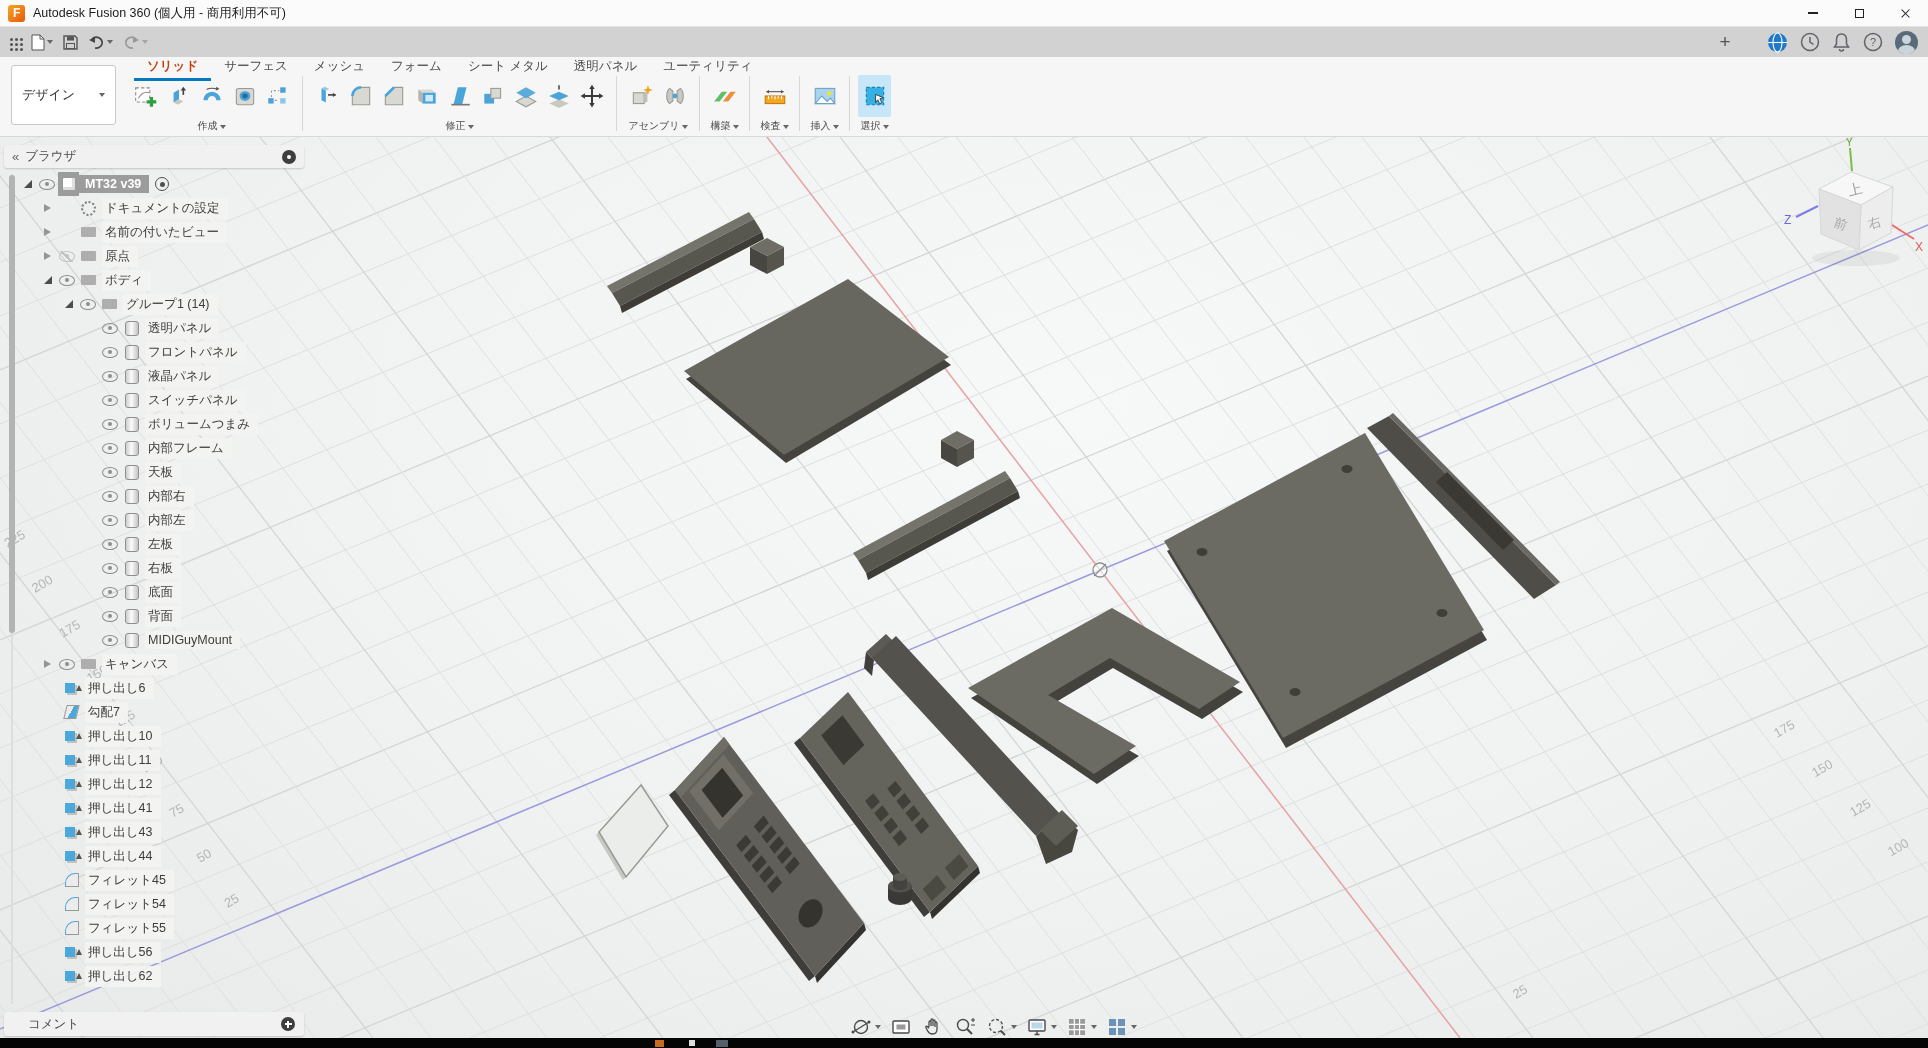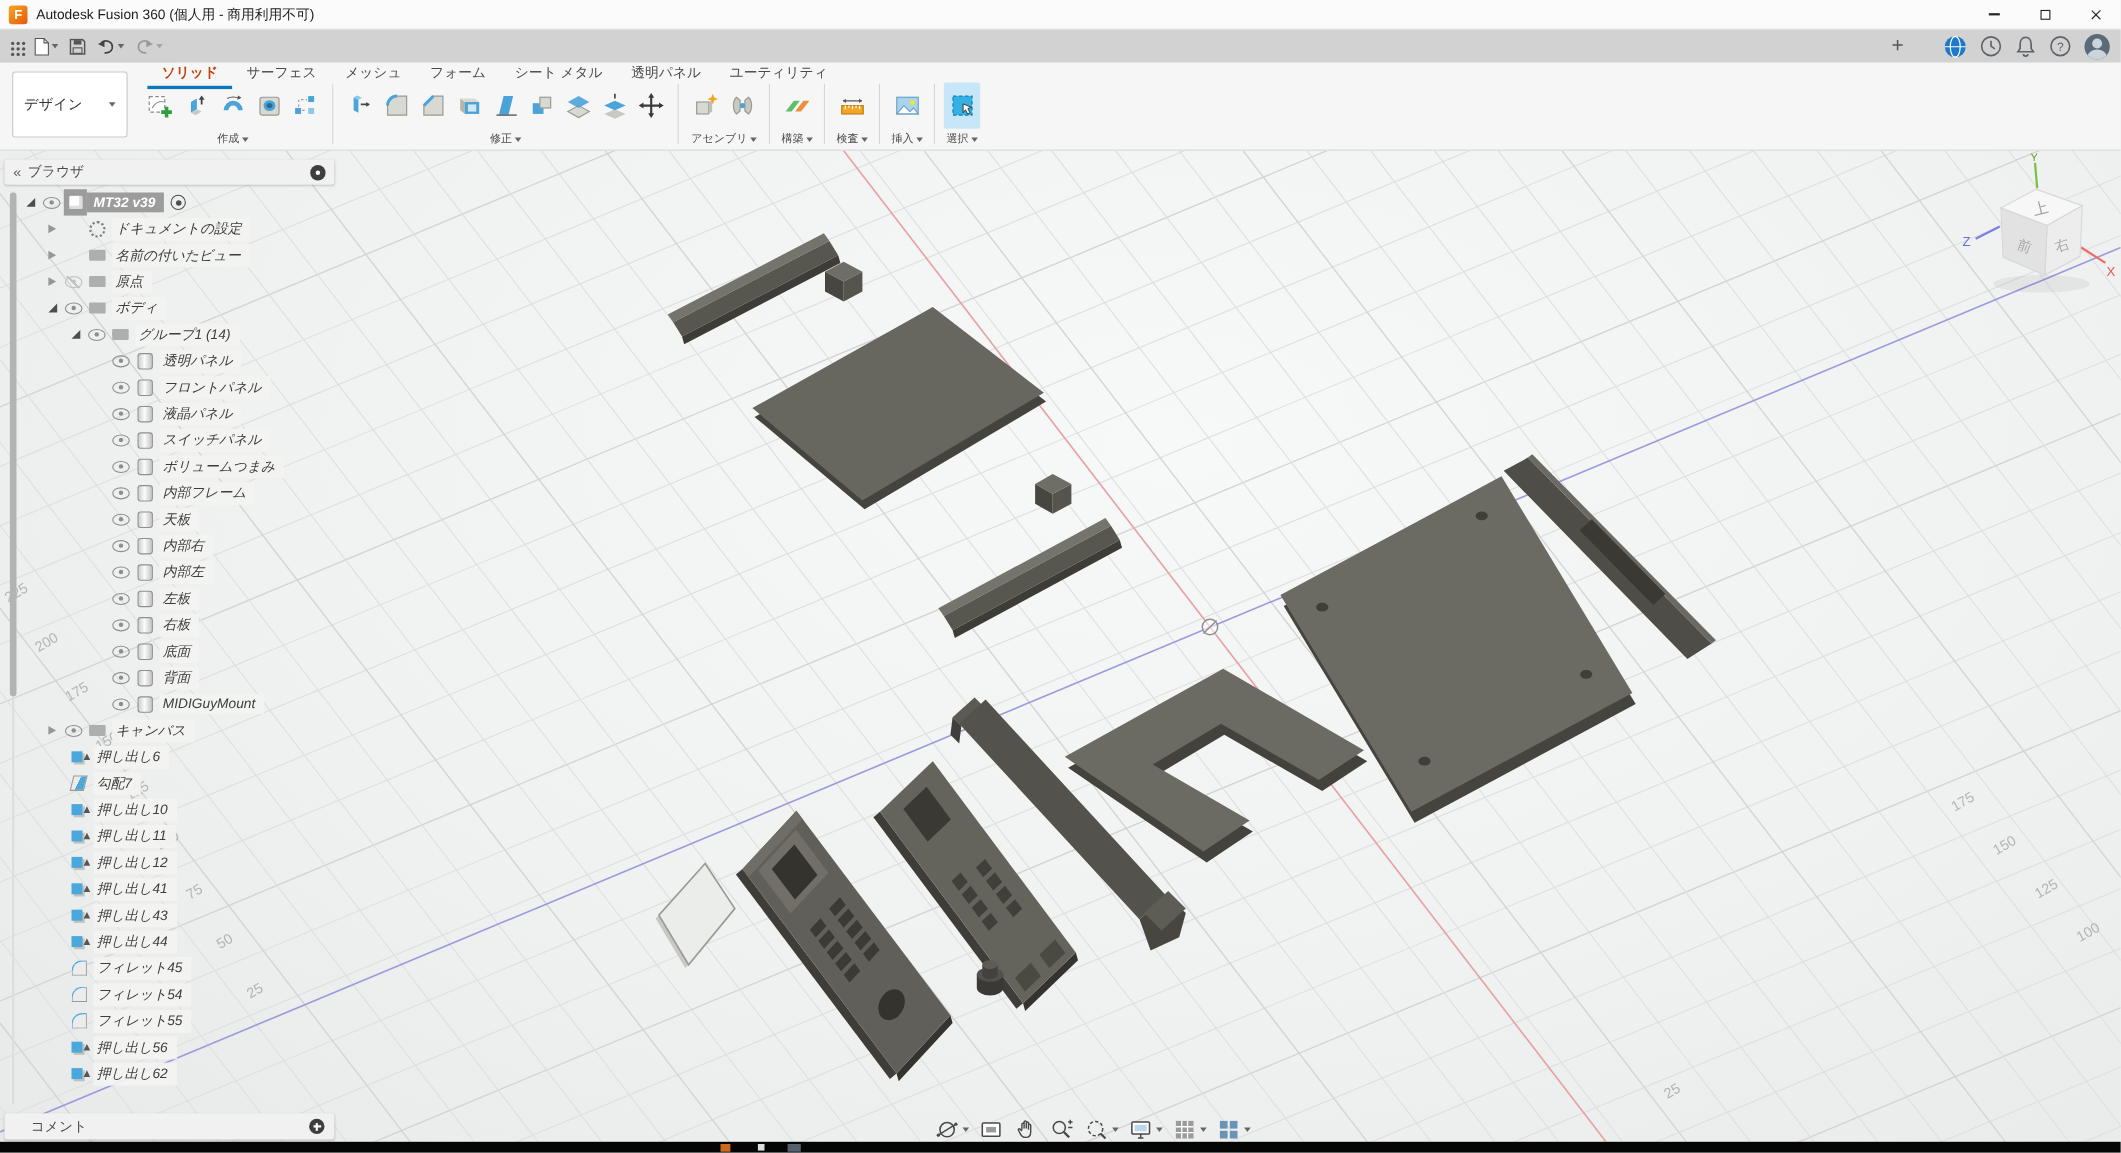--- a/index.html
+++ b/index.html
@@ -59,21 +59,21 @@
   
   .browser { position:absolute; left:4px; top:145px; width:300px; z-index:5; }
   .panelbar { height:23px; background:#f1f1f1; border-radius:3px; box-shadow:0 1px 2px rgba(0,0,0,.18); display:flex; align-items:center; padding:0 8px; font-size:12.5px; color:#4c4c4c; }
   .collapse-gl { color:#666; font-size:13px; margin-right:8px; letter-spacing:-2px; }
   .collapse-gl::before { content:"«"; }
   .circbtn { margin-left:auto; width:14px; height:14px; border-radius:50%; background:#3e3e3e; position:relative; }
   .circbtn.plus::before,.circbtn.plus::after { content:""; position:absolute; background:#fff; }
   .circbtn.plus::before { left:3.5px; top:6.4px; width:7px; height:1.4px; }
   .circbtn.plus::after { left:6.4px; top:3.5px; width:1.4px; height:7px; }
   .circbtn.dot::before { content:""; position:absolute; left:5px; top:5px; width:4px; height:4px; border-radius:50%; background:#fff; }
-  .tree { margin-top:4px; position:relative;font-style:italic; }
+  .tree { margin-top:4px; position:relative; }
   .scrolltrack { position:absolute; left:7px; top:2px; width:2px; height:830px; background:#dddddd; }
   .scrollthumb { position:absolute; left:5px; top:3px; width:6px; height:458px; background:#b3b3b3; border-radius:3px; }
   .brow { display:flex; align-items:center; height:24px; }
   .lv0 { padding-left:16px; } .lv1 { padding-left:36px; } .lv2 { padding-left:57px;align-items:center; } .lv3 { padding-left:79px; }
   .lvft { padding-left:42px; }
   .arrow { flex:0 0 15px; display:flex; align-items:center; justify-content:center; }
   .arrow::before { content:""; }
   .ar-open .arrow::before { width:0; height:0; border-bottom:8px solid #4d4d4d; border-left:8px solid transparent; }
   .ar-closed .arrow::before { width:0; height:0; border-top:4.5px solid transparent; border-bottom:4.5px solid transparent; border-left:7px solid #969696; }
   .ar-none .arrow { visibility:hidden; }

